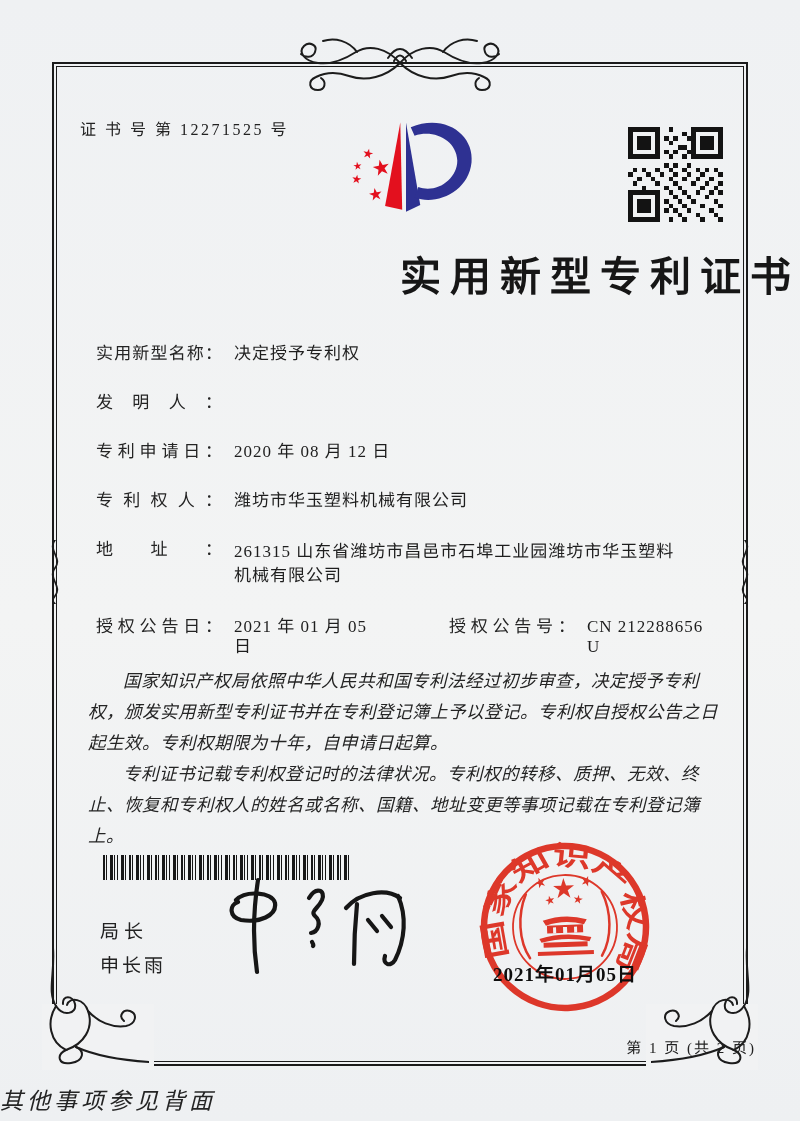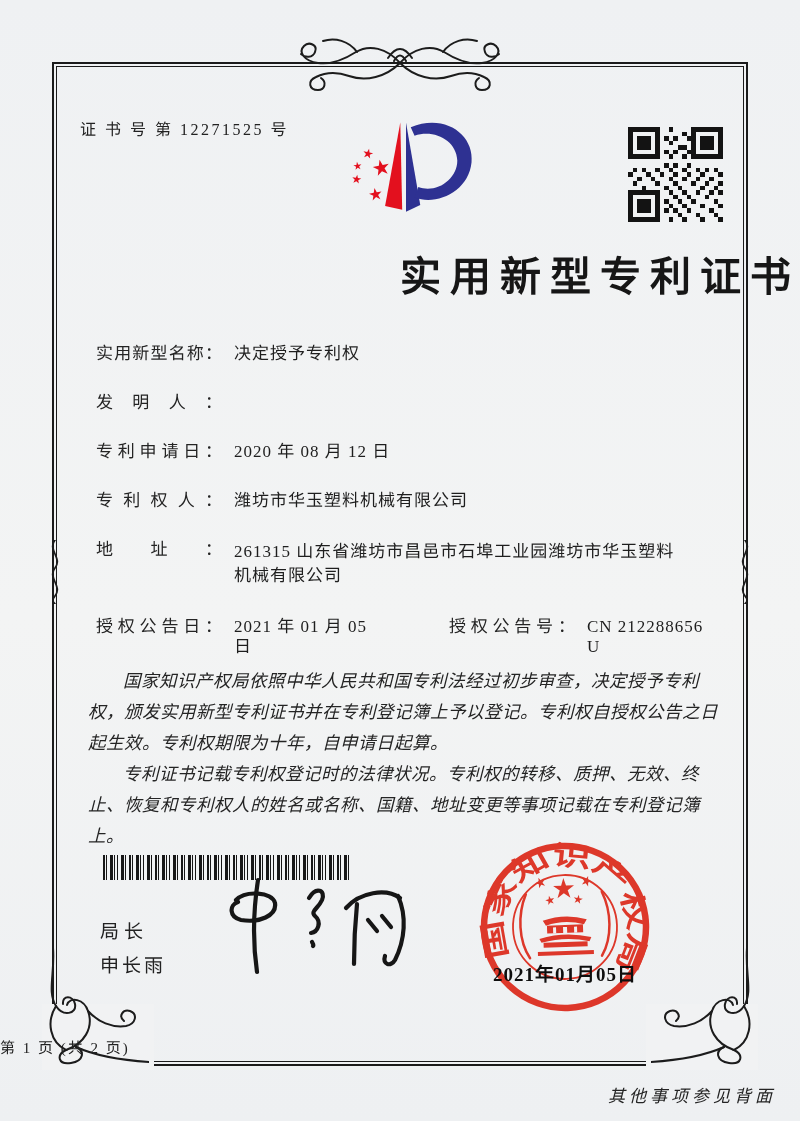--- a/index.html
+++ b/index.html
@@ -47,24 +47,24 @@
   .sig-title{position:absolute;left:100px;top:916px;font-size:19px;letter-spacing:5px;z-index:2;}
   .sig-name{position:absolute;left:100px;top:950px;font-size:19px;letter-spacing:3px;z-index:2;}
   .autograph{position:absolute;left:212px;top:876px;width:200px;height:105px;z-index:3;}
   .autograph path{stroke:#161616;stroke-width:4.2;fill:none;stroke-linecap:round;stroke-linejoin:round;}
 
   .seal{position:absolute;left:465px;top:827px;width:200px;height:200px;z-index:3;
     transform:rotate(-2deg);opacity:0.93;}
   .seal-date{position:absolute;left:462px;top:959px;width:206px;text-align:center;z-index:4;
     font-size:19px;font-weight:700;letter-spacing:1px;color:#0e0e0e;}
 
-  .page-info{position:absolute;left:0;right:44px;top:1036px;text-align:left;
+  .page-info{position:absolute;left:0;right:44px;top:1036px;text-align:right;
     font-size:15px;letter-spacing:2px;z-index:2;}
-  .back-note{position:absolute;left:0;right:24px;top:1082px;text-align:right;
-    font-size:17px;font-style:italic;letter-spacing:4px;color:#242424;z-index:2;}
+  .back-note{position:absolute;left:0;right:24px;top:1082px;text-align:left;
+    font-size:23px;font-style:italic;letter-spacing:4px;color:#242424;z-index:2;}
 </style>
 </head>
 <body>
 
 <svg width="0" height="0" style="position:absolute">
   <defs>
     <path id="star5" d="M0,-1 L0.2245,-0.309 0.951,-0.309 0.363,0.118 0.5878,0.809 0,0.382 -0.5878,0.809 -0.363,0.118 -0.951,-0.309 -0.2245,-0.309 Z"></path>
   </defs>
 </svg>
 

